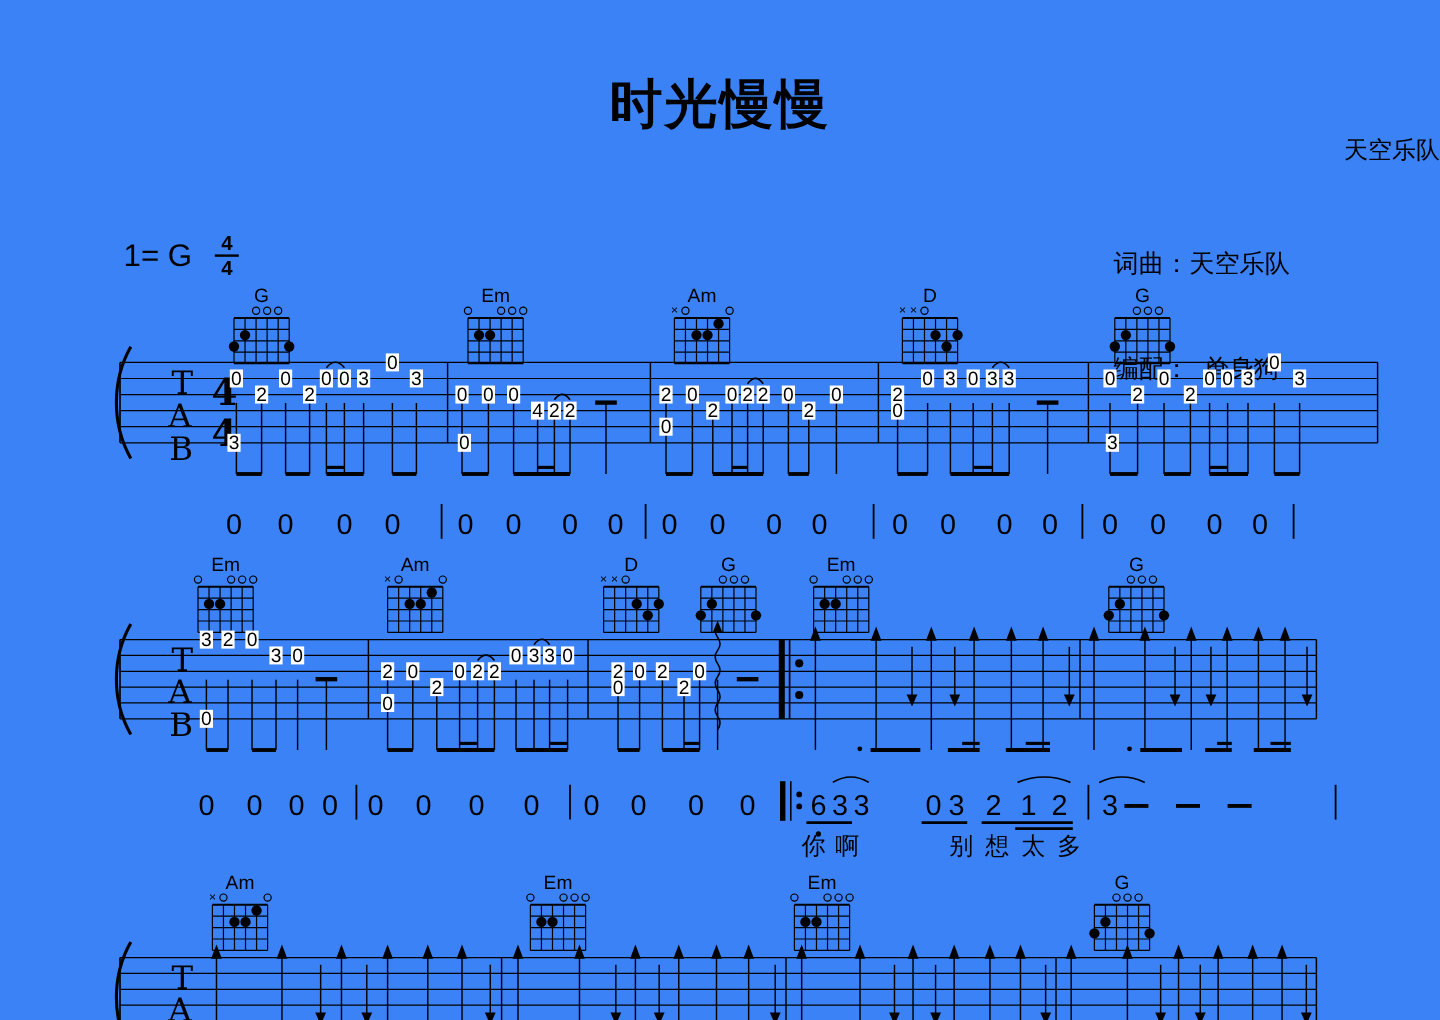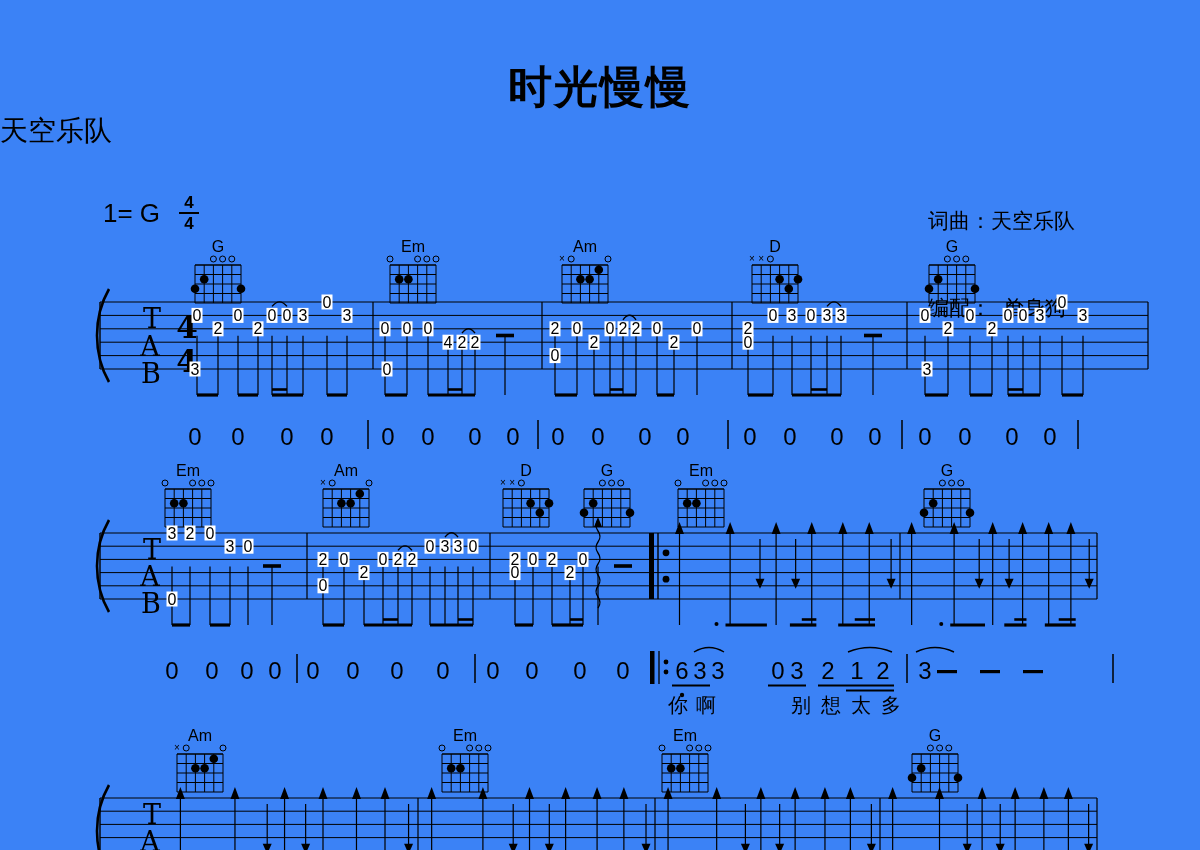--- a/index.html
+++ b/index.html
@@ -1,20 +1,20 @@
 <!DOCTYPE html>
 <html><head>
 <meta charset="utf-8">
 <style>
   html,body{margin:0;padding:0;background:#fff;}
   .page{position:relative;width:1200px;height:850px;background:#3b82f6;overflow:hidden;
         font-family:"Liberation Sans",sans-serif;color:#000;}
   .title{position:absolute;left:0;right:0;top:58px;text-align:center;
          font-size:44px;font-weight:bold;letter-spacing:2px;}
-  .subtitle{position:absolute;left:0;right:0;top:112px;text-align:left;font-size:28px;}
+  .subtitle{position:absolute;left:0;right:0;top:112px;text-align:right;font-size:20px;}
   .credits{position:absolute;left:928px;top:148px;font-size:21px;line-height:29px;white-space:pre;}
   .keysig{position:absolute;left:103px;top:194px;display:flex;align-items:center;gap:16px;font-size:26px;white-space:pre;}
   .frac{display:inline-flex;flex-direction:column;align-items:center;width:26px;line-height:1;}
   .frac .num{font-size:17px;font-weight:600;}
   .fbar{width:20px;height:2px;background:#000;margin:1px 0;}
   #score{position:absolute;left:0;top:0;}
 </style>
 </head>
 <body>
 

